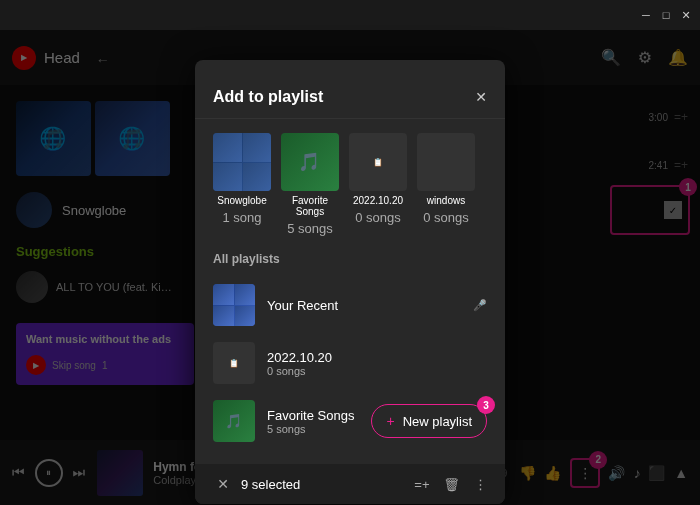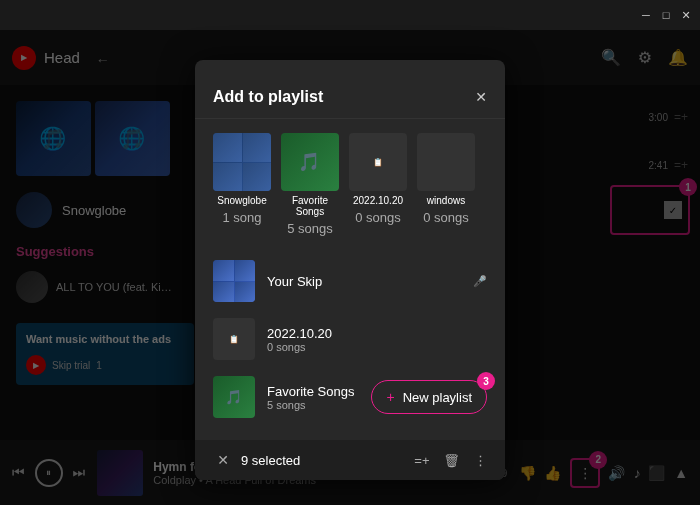--- a/index.html
+++ b/index.html
@@ -155,21 +155,21 @@
     }
 
     
     .suggestions-section {
       padding: 8px;
     }
     .section-title {
       font-size: 13px;
       font-weight: 600;
       margin-bottom: 8px;
-      color: #ec4899;
+      color: #84cc16;
     }
     .suggestion-item {
       display: flex;
       align-items: center;
       gap: 8px;
       padding: 4px 0;
     }
     .suggestion-thumb {
       width: 32px; height: 32px;
       border-radius: 50%;
@@ -182,21 +182,21 @@
       overflow: hidden;
       text-overflow: ellipsis;
       white-space: nowrap;
       max-width: 120px;
     }
 
     
     .ad-banner {
       margin: 8px;
       padding: 10px;
-      background: #0c4a6e;
+      background: #6d28d9;
       border-radius: 4px;
     }
     .ad-title {
       font-size: 11px;
       font-weight: 600;
       margin-bottom: 4px;
     }
     .ad-desc {
       font-size: 10px;
       color: #aaa;
@@ -663,21 +663,21 @@
       <div class="suggestion-item">
         <div class="suggestion-thumb" style="background:linear-gradient(135deg,#333,#555);border-radius:50%;"></div>
         <span class="suggestion-text">ALL TO YOU (feat. Kiana L</span>
       </div>
     </div>
 
     <div class="ad-banner">
       <div class="ad-title">Want music without the ads</div>
       <div class="skip-btn">
         <div class="skip-circle">▶</div>
-        <span class="skip-text">Skip trial</span>
+        <span class="skip-text">Skip song</span>
         <span class="skip-text">1</span>
       </div>
     </div>
   </div>
 
   <div class="bg-content">
 
     <div style="padding:8px;">
       <div class="queue-song">
         <div class="queue-thumb" style="background:linear-gradient(135deg,#2a2a4a,#4a2a6a);"></div>
@@ -797,32 +797,33 @@
         <div class="playlist-thumb">
           <div class="playlist-thumb-img">
             <div class="thumb-windows"></div>
           </div>
           <div class="playlist-thumb-label">windows</div>
           <div class="playlist-thumb-count">0 songs</div>
         </div>
 
       </div>
 
+      <div class="all-playlists-title">All playlists</div>
 
       <div class="playlist-list-item">
         <div class="playlist-list-thumb">
           <div class="thumb-likes">
             <div></div>
               <div></div>
               <div></div>
               <div></div>
           </div>
         </div>
         <div class="playlist-list-info">
-          <div class="playlist-list-name">Your Skip</div>
+          <div class="playlist-list-name">Your Recent</div>
         </div>
         <span class="playlist-list-action" style="font-size:11px;">🎤</span>
       </div>
 
       <div class="playlist-list-item">
         <div class="playlist-list-thumb">
           <div style="background:#333;width:100%;height:100%;display:flex;align-items:center;justify-content:center;font-size:8px;color:#aaa;">📋</div>
         </div>
         <div class="playlist-list-info">
           <div class="playlist-list-name">2022.10.20</div>

